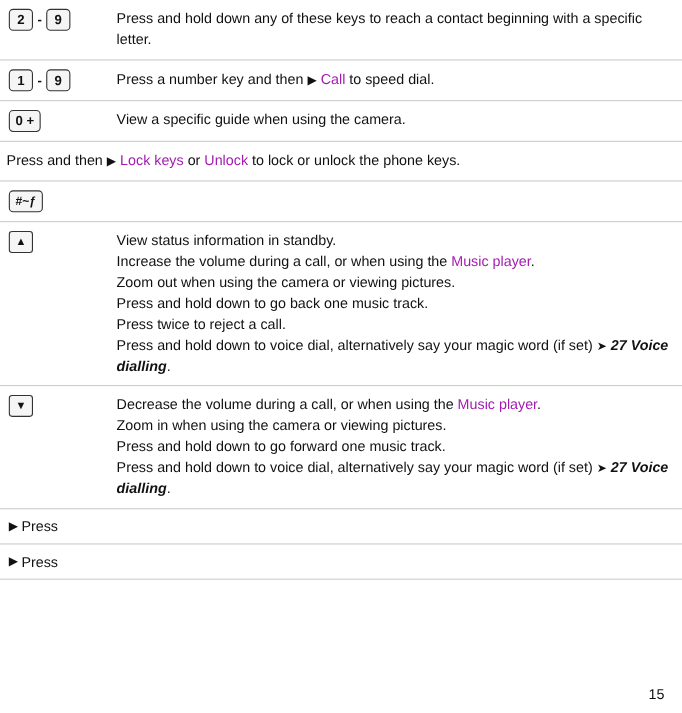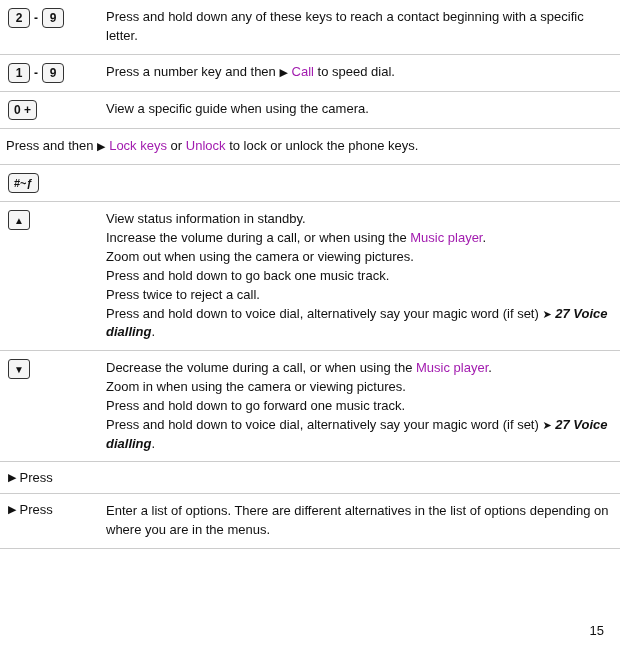--- a/index.html
+++ b/index.html
@@ -199,20 +199,17 @@
     </div>
   </div>
 
   <div class="row">
     <div class="cell-key">
       <div class="sidebar-label">
         <span class="arrow-right">▶</span>
         <span>Press</span>
       </div>
     </div>
-    <div class="cell-desc">
-      Enter a list of options. There are different alternatives in the list of options depending on where you are in the menus.
-    </div>
   </div>
 
 </div>
 
 <div class="page-num">15</div>
 
 </body></html>

